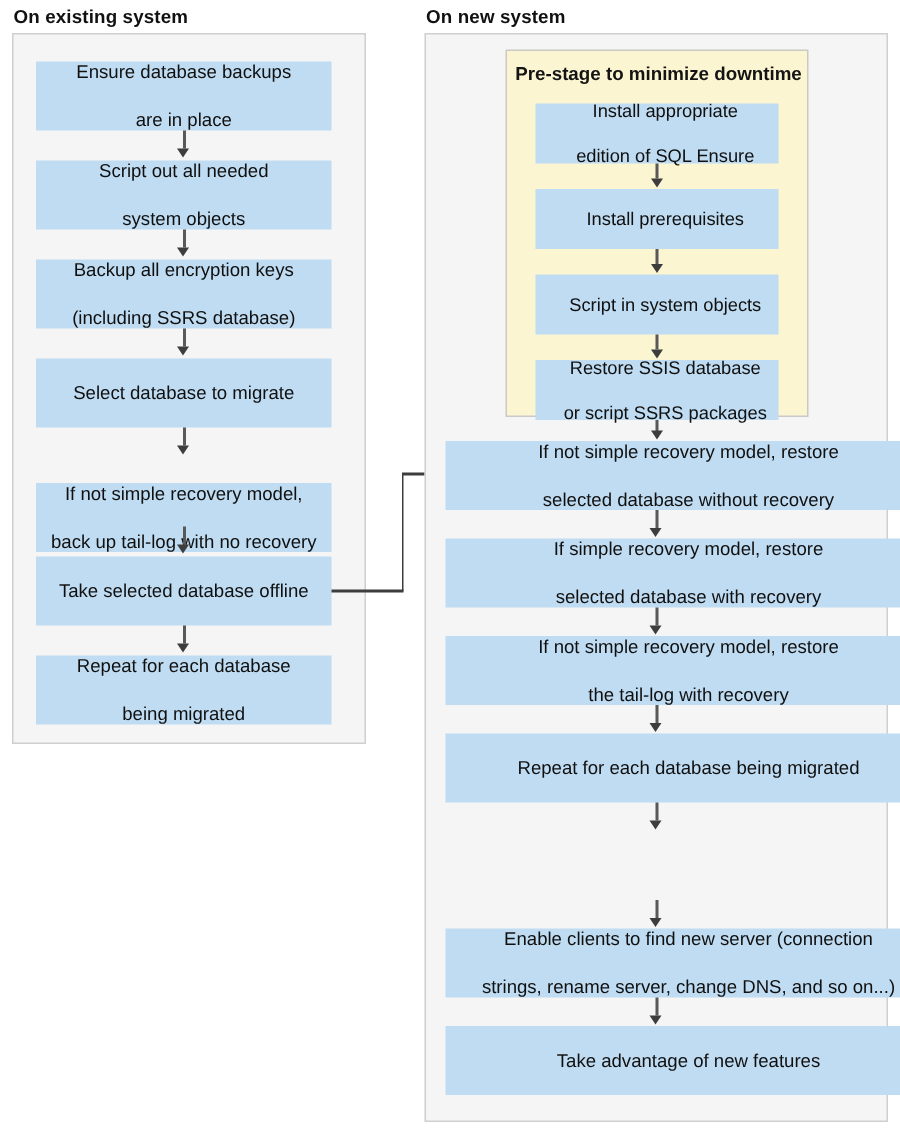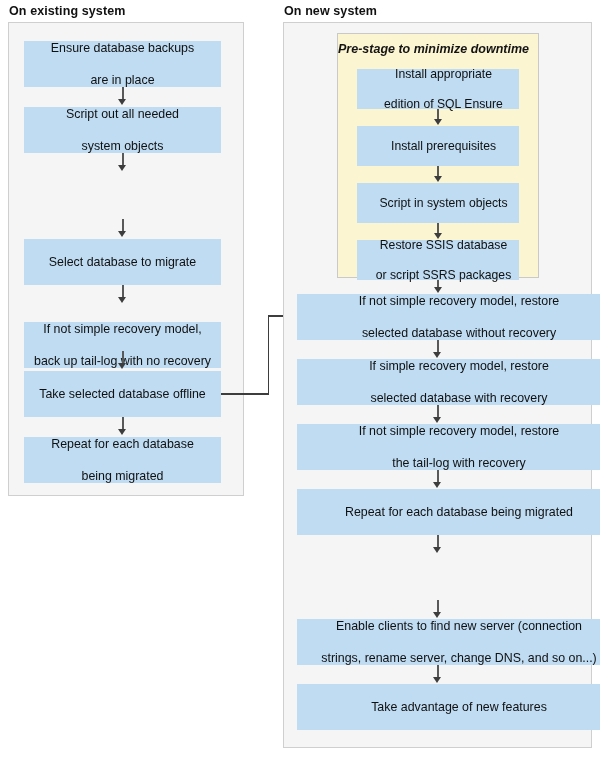--- a/index.html
+++ b/index.html
@@ -39,23 +39,23 @@
   #prestage-group{
     position:absolute;
     left:337px;top:33px;width:202px;height:245px;
     background:#fcf5d2;
     border:1px solid #c9c9c9;
     box-sizing:border-box;
   }
   #prestage-label{
     position:absolute;
     left:0;top:8px;width:202px;
+    text-align:center;
     font-size:12.5px;
     font-weight:bold;
-    font-style:italic;
     color:#141414;
     white-space:nowrap;
   }
 
   
   .node{
     position:absolute;
     background:#bfdcf2;
     box-sizing:border-box;
     display:flex;
@@ -115,20 +115,23 @@
   </div>
   <div class="arrow-v" style="left:121.5px;top:87px;height:12px"></div>
   <div class="arrow-head" style="left:118px;top:99px"></div>
 
   <div class="node left" style="top:107px">
     <span><span>Script out all needed</span><br><span>system objects</span></span>
   </div>
   <div class="arrow-v" style="left:121.5px;top:153px;height:12px"></div>
   <div class="arrow-head" style="left:118px;top:165px"></div>
 
+  <div class="node left" style="top:173px">
+    <span><span>Backup all encryption keys</span><br><span>(including SSRS database)</span></span>
+  </div>
   <div class="arrow-v" style="left:121.5px;top:219px;height:12px"></div>
   <div class="arrow-head" style="left:118px;top:231px"></div>
 
   <div class="node left" style="top:239px">
     <span>
         <span>Select database to migrate</span>
       </span>
   </div>
   <div class="arrow-v" style="left:121.5px;top:285px;height:12px"></div>
   <div class="arrow-head" style="left:118px;top:297px"></div>

